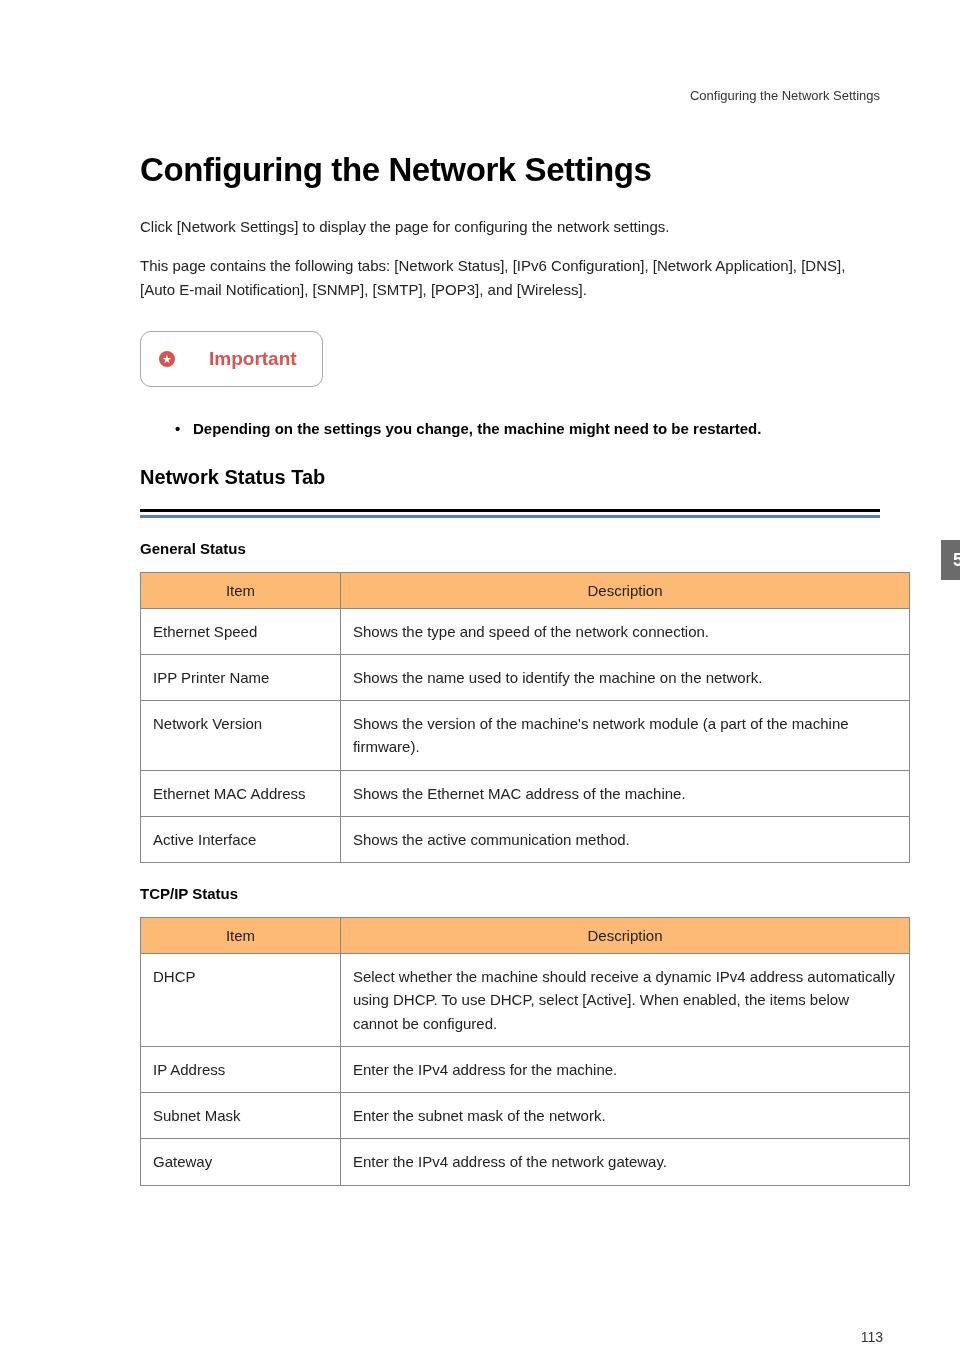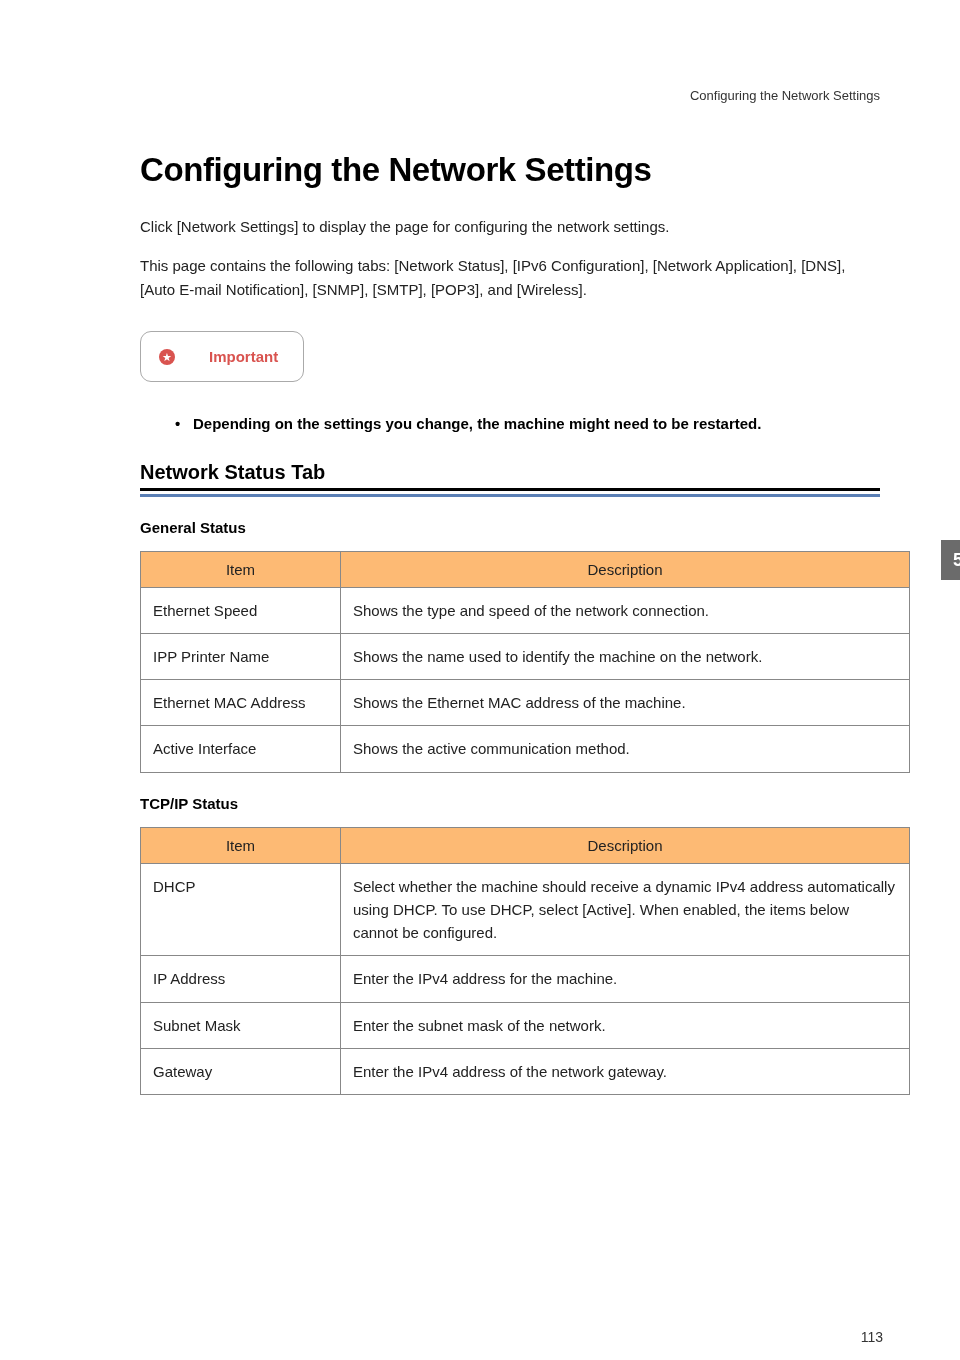--- a/index.html
+++ b/index.html
@@ -47,21 +47,21 @@
       background: #d9534f;
       border-radius: 50%;
       color: #fff;
       font-size: 11px;
       line-height: 16px;
       text-align: center;
     }
     .important-badge .label {
       color: #d9534f;
       font-weight: bold;
-      font-size: 15px;
+      font-size: 19px;
     }
     .bullets {
       list-style: none;
       padding-left: 20px;
       margin-bottom: 24px;
     }
     .bullets li {
       font-size: 15px;
       font-weight: bold;
       line-height: 1.7;
@@ -71,21 +71,21 @@
     }
     .bullets li::before {
       content: "•";
       position: absolute;
       left: 0;
       top: 0;
     }
     .section-title {
       font-size: 20px;
       font-weight: bold;
-      padding-bottom: 4px;
+      padding-bottom: 20px;
       border-bottom: 3px solid #000;
       margin-bottom: 0;
       position: relative;
     }
     .section-rule {
       height: 3px;
       background: #5a7fb5;
       margin-top: 3px;
       margin-bottom: 22px;
     }
@@ -172,20 +172,24 @@
     <tbody>
       <tr>
         <td>Ethernet Speed</td>
         <td>Shows the type and speed of the network connection.</td>
       </tr>
       <tr>
         <td>IPP Printer Name</td>
         <td>Shows the name used to identify the machine on the network.</td>
       </tr>
       <tr>
+        <td>Network Version</td>
+        <td>Shows the version of the machine's network module (a part of the machine firmware).</td>
+      </tr>
+      <tr>
         <td>Ethernet MAC Address</td>
         <td>Shows the Ethernet MAC address of the machine.</td>
       </tr>
       <tr>
         <td>Active Interface</td>
         <td>Shows the active communication method.</td>
       </tr>
     </tbody>
   </table>
 

